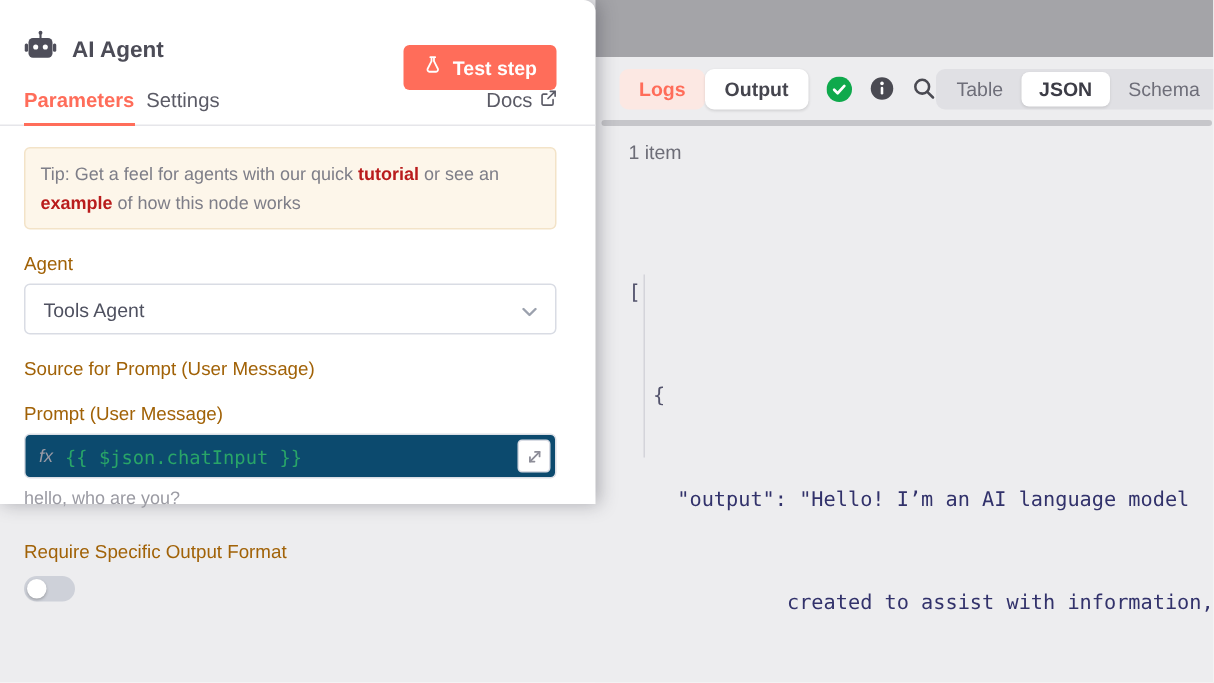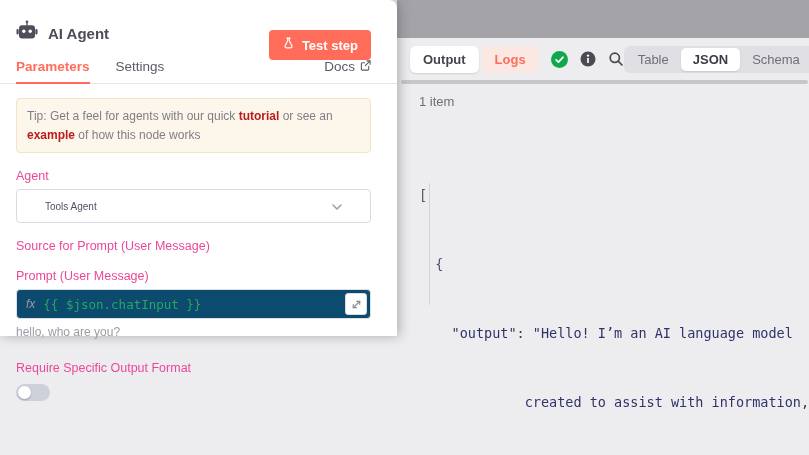--- a/index.html
+++ b/index.html
@@ -24,52 +24,52 @@
   .json-line.punct { color:#53536c; }
   .indent-guide { position:absolute; left:32px; top:183px; width:1px; height:122px; background:#d4d4da; }
 
   
   .left-panel { position:absolute; left:0; top:0; width:397px; height:336px; background:#ffffff;
     border-top-right-radius:8px; box-shadow:2px 0 12px rgba(50,50,60,.35); padding:0 26px 0 16px; z-index:2; }
   .lp-header { display:flex; align-items:center; padding-top:16px; height:50px; }
   .lp-title { font-size:15px; font-weight:700; color:#4c4c57; margin-left:10px; }
   .test-btn { margin-left:auto; background:#ff6d5a; color:#fff; border:none; border-radius:4px;
     font-size:13px; font-weight:600; padding:7px 13px; display:flex; align-items:center; gap:7px; cursor:pointer; font-family:inherit;margin-top:24px; }
-  .lp-tabs { display:flex; align-items:flex-end; gap:26px; height:30px; margin:4px -26px 0 -16px; padding:0 26px 0 16px; border-bottom:1px solid #e6e6ea; }
+  .lp-tabs { display:flex; align-items:flex-end; gap:8px; height:30px; margin:4px -26px 0 -16px; padding:0 26px 0 16px; border-bottom:1px solid #e6e6ea; }
   .lp-tab { font-size:13.5px; color:#5b5b66; padding-bottom:9px; position:relative; cursor:pointer; }
   .lp-tab.active { color:#ff6d5a; font-weight:700; }
   .lp-tab.active::after { content:""; position:absolute; left:0; right:0; bottom:-1px; height:2px; background:#ff6d5a; }
   .lp-tab-docs { margin-left:auto; display:flex; align-items:center; gap:5px; }
   .tip-box { margin-top:14px; background:#fdf6ea; border:1px solid #f3e3c8; border-radius:4px; padding:8px 10px;
     font-size:12px; color:#7e7e88; line-height:1.55; }
   .tip-link { color:#b91c1c; font-weight:700; cursor:pointer; }
-  .fld-label { margin:16px 0 6px; font-size:12.5px; color:#ec4899; }
+  .fld-label { margin:16px 0 6px; font-size:12.5px; color:#a16207; }
   .select { height:34px; border:1px solid #d9dce4; border-radius:4px; background:#fff; display:flex; align-items:center;
-    justify-content:space-between; padding:0 28px; font-size:10px; color:#4f5160; cursor:pointer; }
+    justify-content:space-between; padding:0 12px; font-size:13px; color:#4f5160; cursor:pointer; }
   .expr-row { display:flex; align-items:center; height:30px; border:1px solid #dcdfe6; border-radius:4px; background:#0c4a6e; overflow:hidden; }
   .expr-fx { font-style:italic; color:#9a9aa5; font-size:12px; padding:0 8px 0 9px; }
   .expr-code { font-family:"DejaVu Sans Mono", monospace; font-size:12.5px; color:#29a568; flex:1; white-space:pre; }
   .expr-expand { width:22px; height:22px; background:#fff; border:1px solid #d9dce4; border-radius:3px;
     display:flex; align-items:center; justify-content:center; margin-right:3px; cursor:pointer; }
   .expr-preview { margin-top:6px; font-size:12px; color:#9b9ba3; }
   .req-label { margin-top:22px; }
   .toggle { margin-top:9px; width:34px; height:17px; border-radius:9px; background:#ced1d9; position:relative; cursor:pointer; }
   .toggle .knob { position:absolute; left:2px; top:2px; width:13px; height:13px; border-radius:50%; background:#fff; box-shadow:0 1px 2px rgba(0,0,0,.25); }
 </style>
 </head>
 <body>
 
 <div class="app">
 
   <div class="right-area">
     <div class="canvas-strip"></div>
 
     <div class="out-toolbar">
+      <div class="tab-pill tab-logs">Logs</div>
       <div class="tab-pill tab-output">Output</div>
-      <div class="tab-pill tab-logs">Logs</div>
 
       <span class="tb-icon">
         <svg width="17" height="17" viewBox="0 0 16 16">
             <circle cx="8" cy="8" r="8" fill="#0fa94c"></circle>
             <path d="M4.8 8.3l2.2 2.2 4.2-4.6" stroke="#fff" stroke-width="1.7" fill="none" stroke-linecap="round" stroke-linejoin="round"></path>
           </svg>
       </span>
       <span class="tb-icon">
         <svg width="16" height="16" viewBox="0 0 16 16">
             <circle cx="8" cy="8" r="7.5" fill="#4a4a52"></circle>

